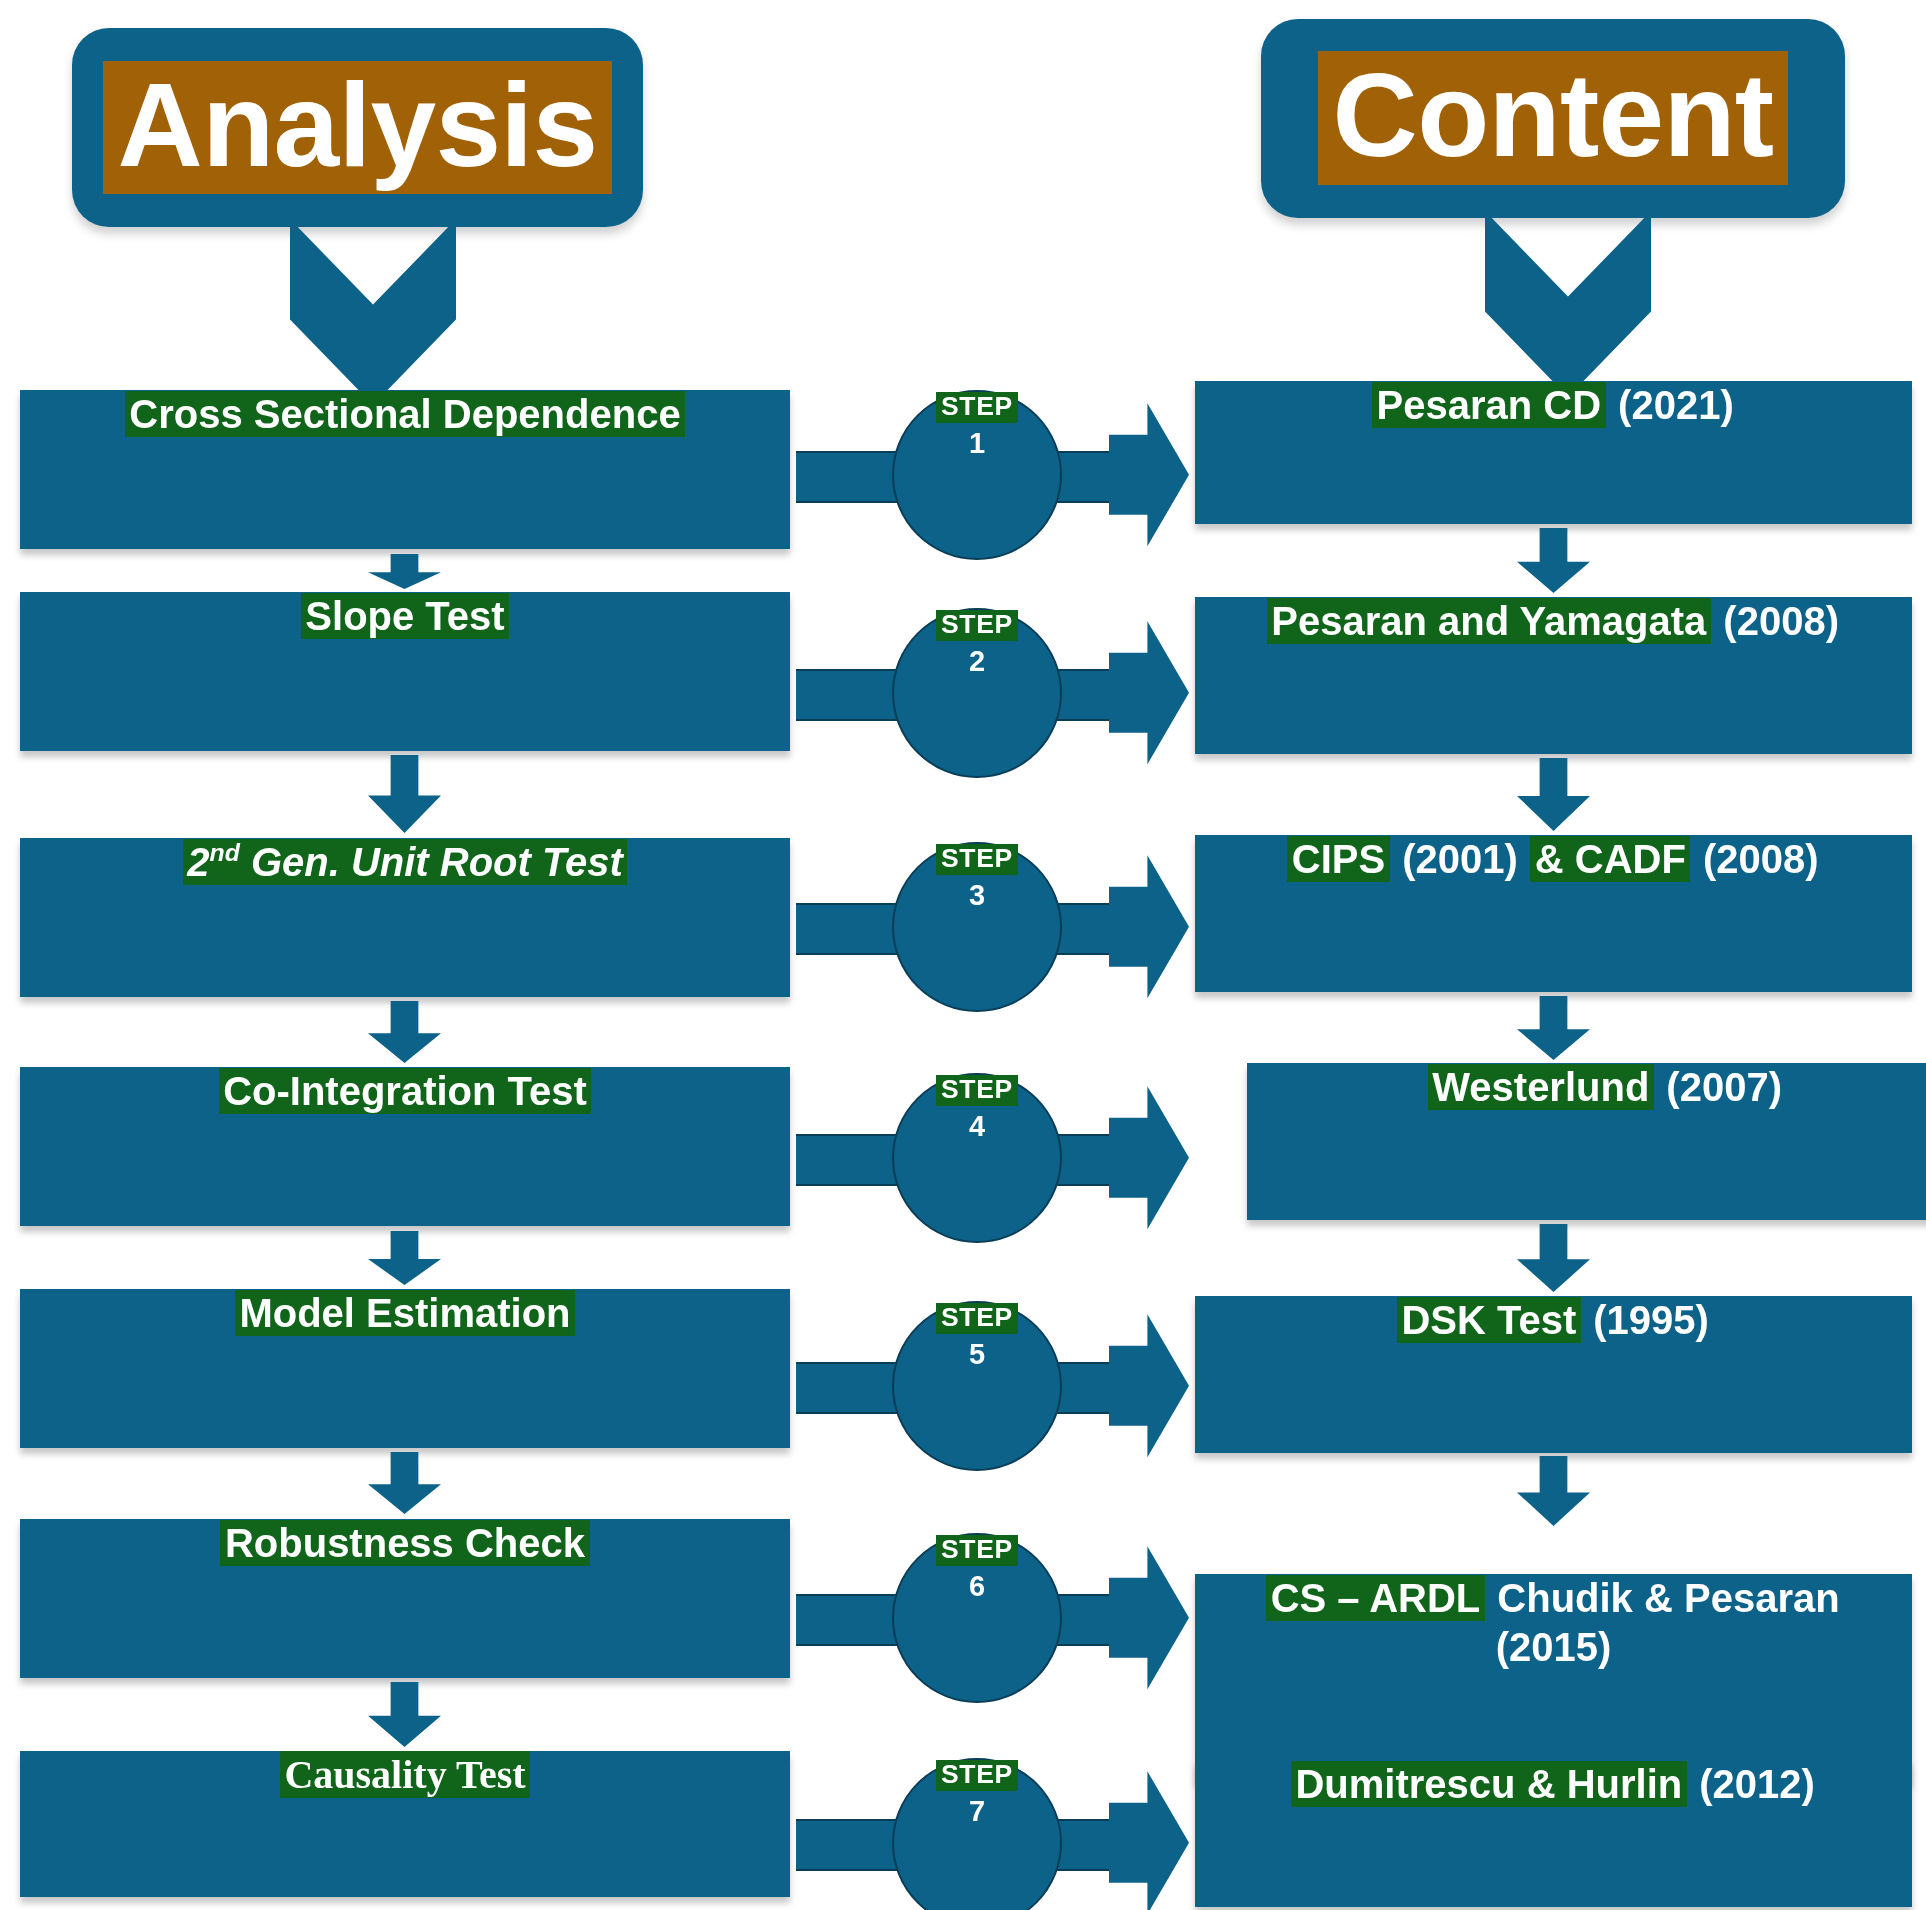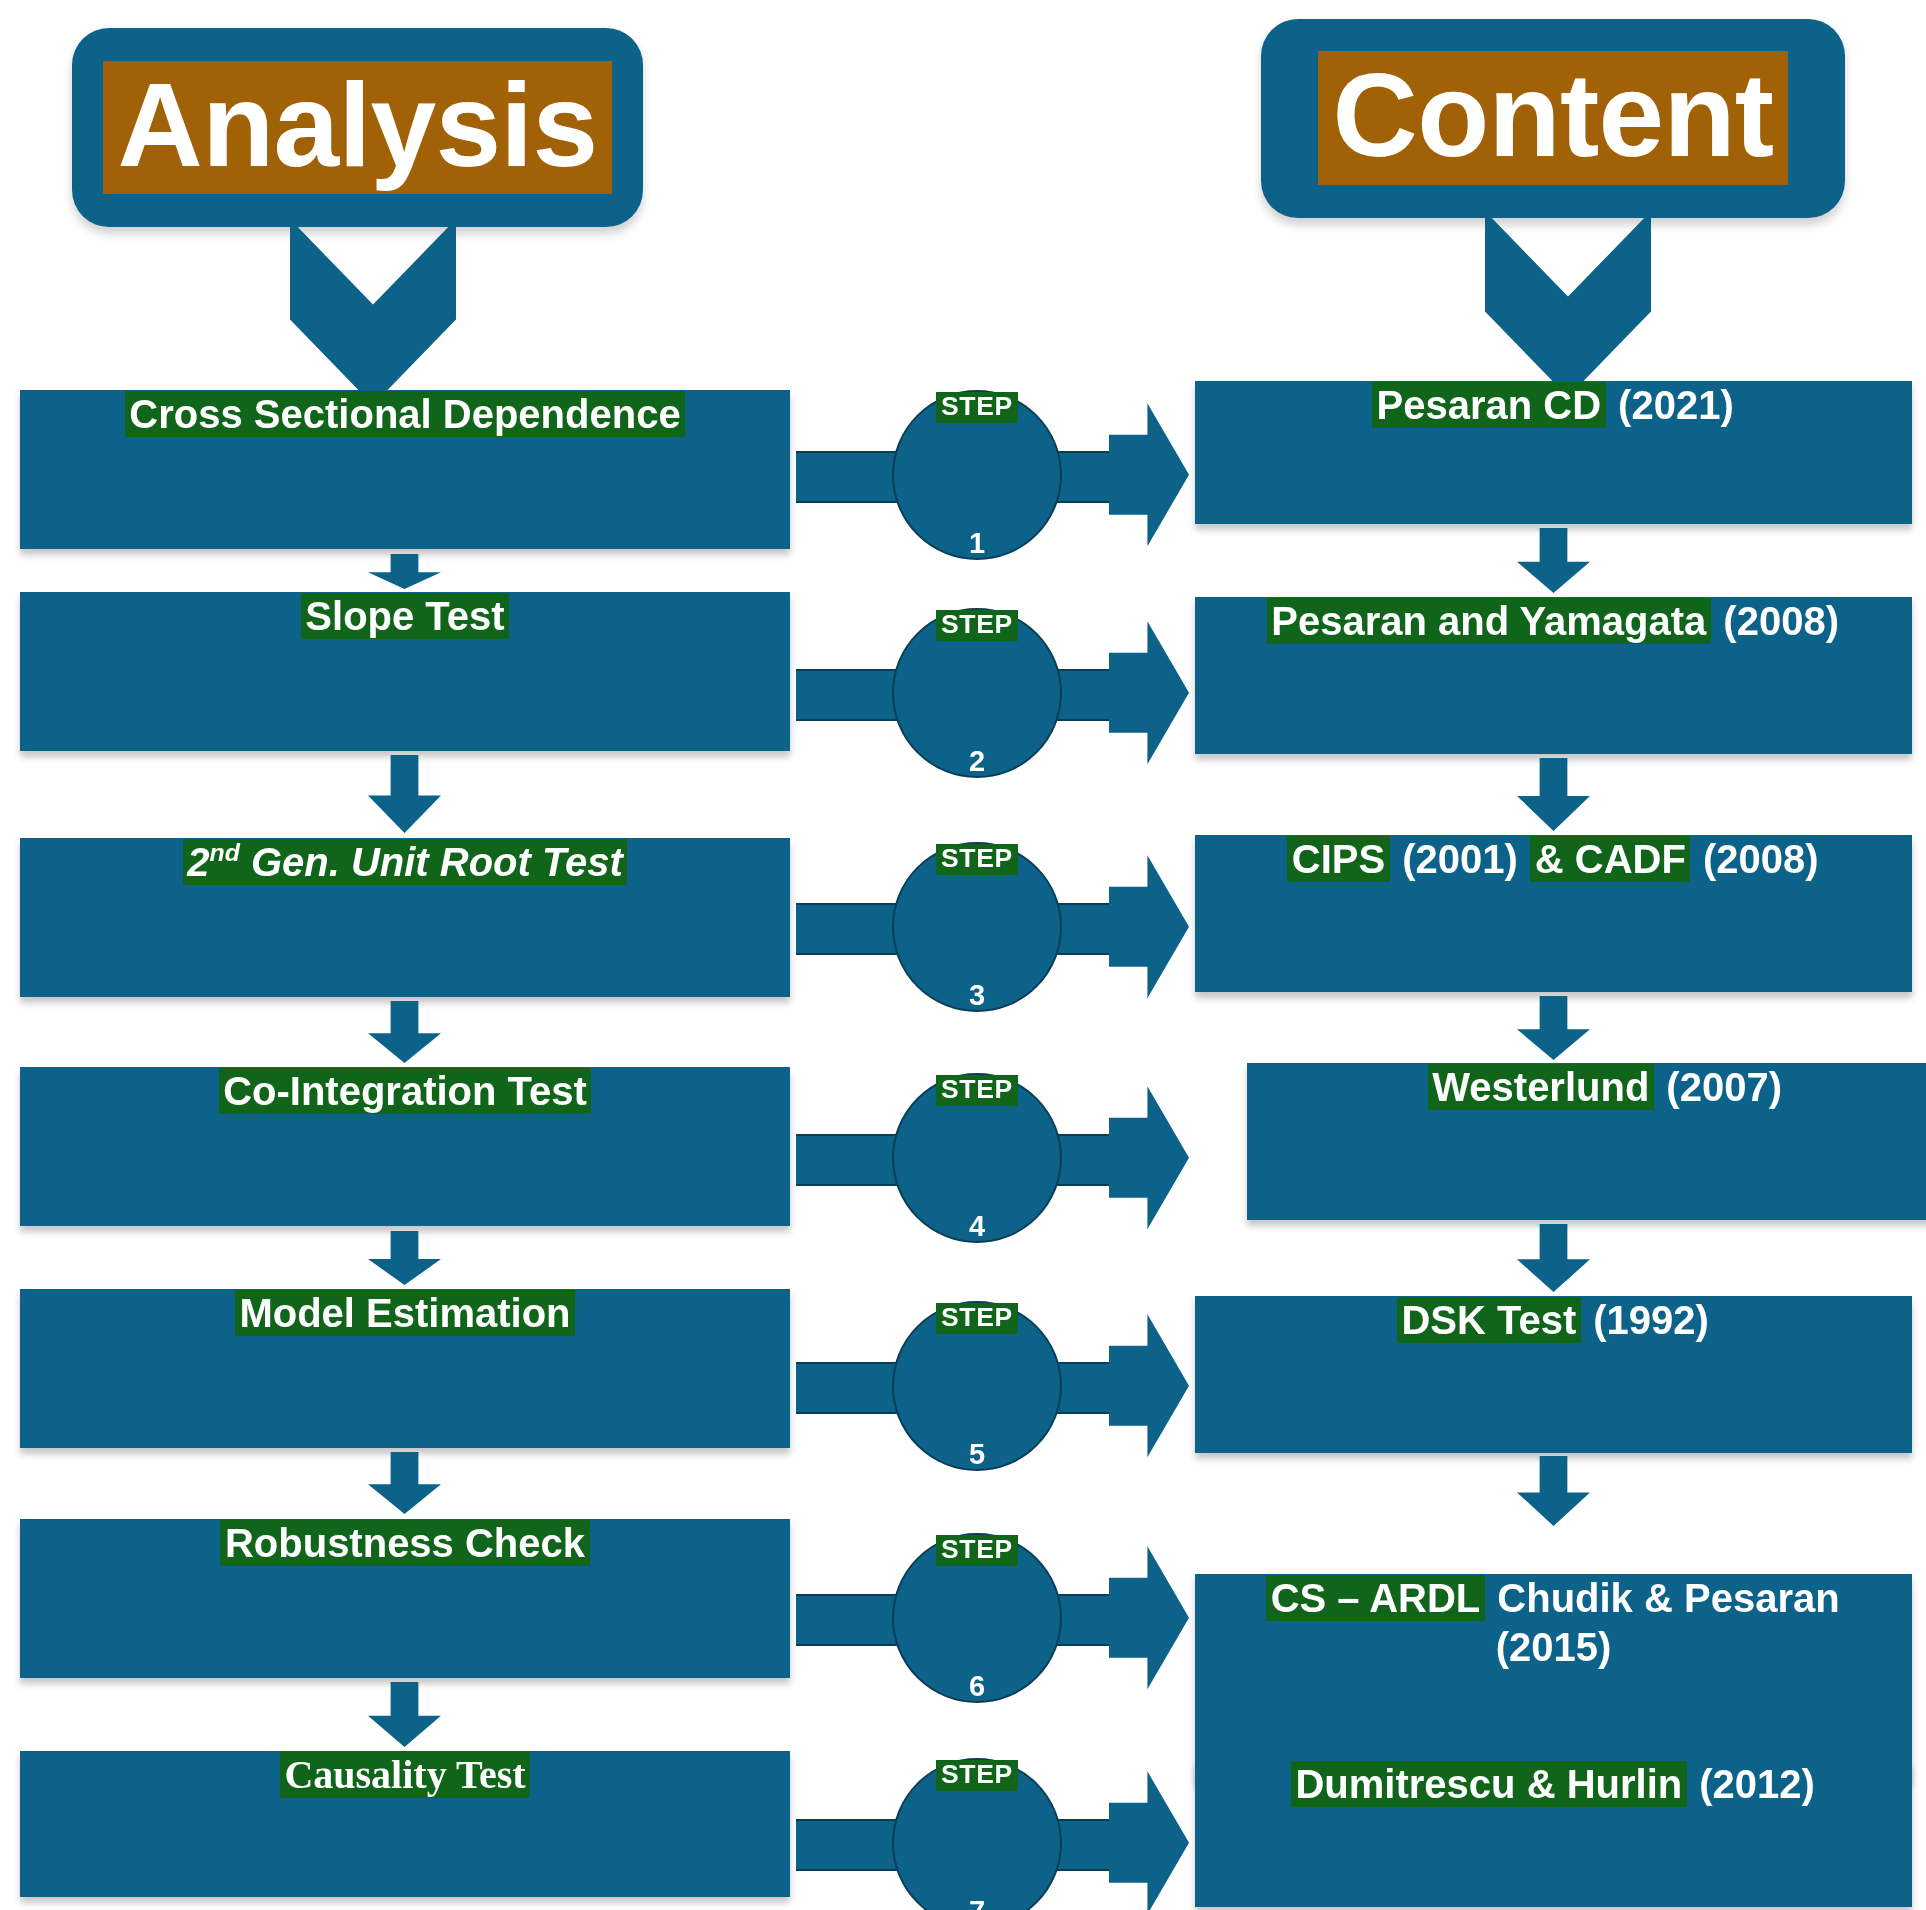--- a/index.html
+++ b/index.html
@@ -87,21 +87,21 @@
     border-top:2.7px solid #0A3E57;border-bottom:2.7px solid #0A3E57;
   }
   .step-head{
     position:absolute;top:13.3px;height:143px;width:80px;background:#0C6289;
     -webkit-clip-path:polygon(0 22%,48% 22%,48% 0,100% 50%,48% 100%,48% 78%,0 78%);
     clip-path:polygon(0 22%,48% 22%,48% 0,100% 50%,48% 100%,48% 78%,0 78%);
   }
   .step-circle{
     position:absolute;top:0;width:166px;height:166px;border-radius:50%;
     background:#0C6289;border:2.7px solid #0A3E57;
-    display:flex;flex-direction:column;align-items:center;justify-content:space-between;
+    display:flex;flex-direction:column;align-items:center;justify-content:flex-start;
     color:#FFFFFF;
   }
   .step-word{
     background:#10651A;color:#FFFFFF;font-weight:700;font-size:26.5px;
     letter-spacing:0.7px;padding:0.7px 5.3px 2px 5.3px;line-height:1.05;
   }
   .step-num{font-weight:700;font-size:29px;margin-top:6.6px;line-height:1;}
 </style>
 </head>
 <body>
@@ -180,21 +180,21 @@
         <div class="step-head" style="left: 313px;"></div>
         <div class="step-circle" style="left: 96px;">
           <div class="step-word">STEP</div>
           <div class="step-num">4</div>
         </div>
       </div>
       <div class="pbox left-box" style="left: 20px; top: 1289px; width: 770px; height: 159px;">
         <span class="line"><span class="hl">Model Estimation</span></span>
       </div>
       <div class="pbox right-box" style="left: 1195px; top: 1296px; width: 717px; height: 157px;">
-        <span class="line"><span class="hl">DSK Test</span><span class="nohl"> (1992)</span></span>
+        <span class="line"><span class="hl">DSK Test</span><span class="nohl"> (1995)</span></span>
       </div>
       <div class="darrow" style="left: 368px; top: 1452px; width: 73px; height: 62px;"></div>
       <div class="darrow" style="left: 1517px; top: 1456px; width: 73px; height: 70px;"></div>
       <div class="stepwrap" style="left: 796px; top: 1301px; width: 392px;">
         <div class="step-bar" style="width: 319px;"></div>
         <div class="step-head" style="left: 313px;"></div>
         <div class="step-circle" style="left: 96px;">
           <div class="step-word">STEP</div>
           <div class="step-num">5</div>
         </div>

